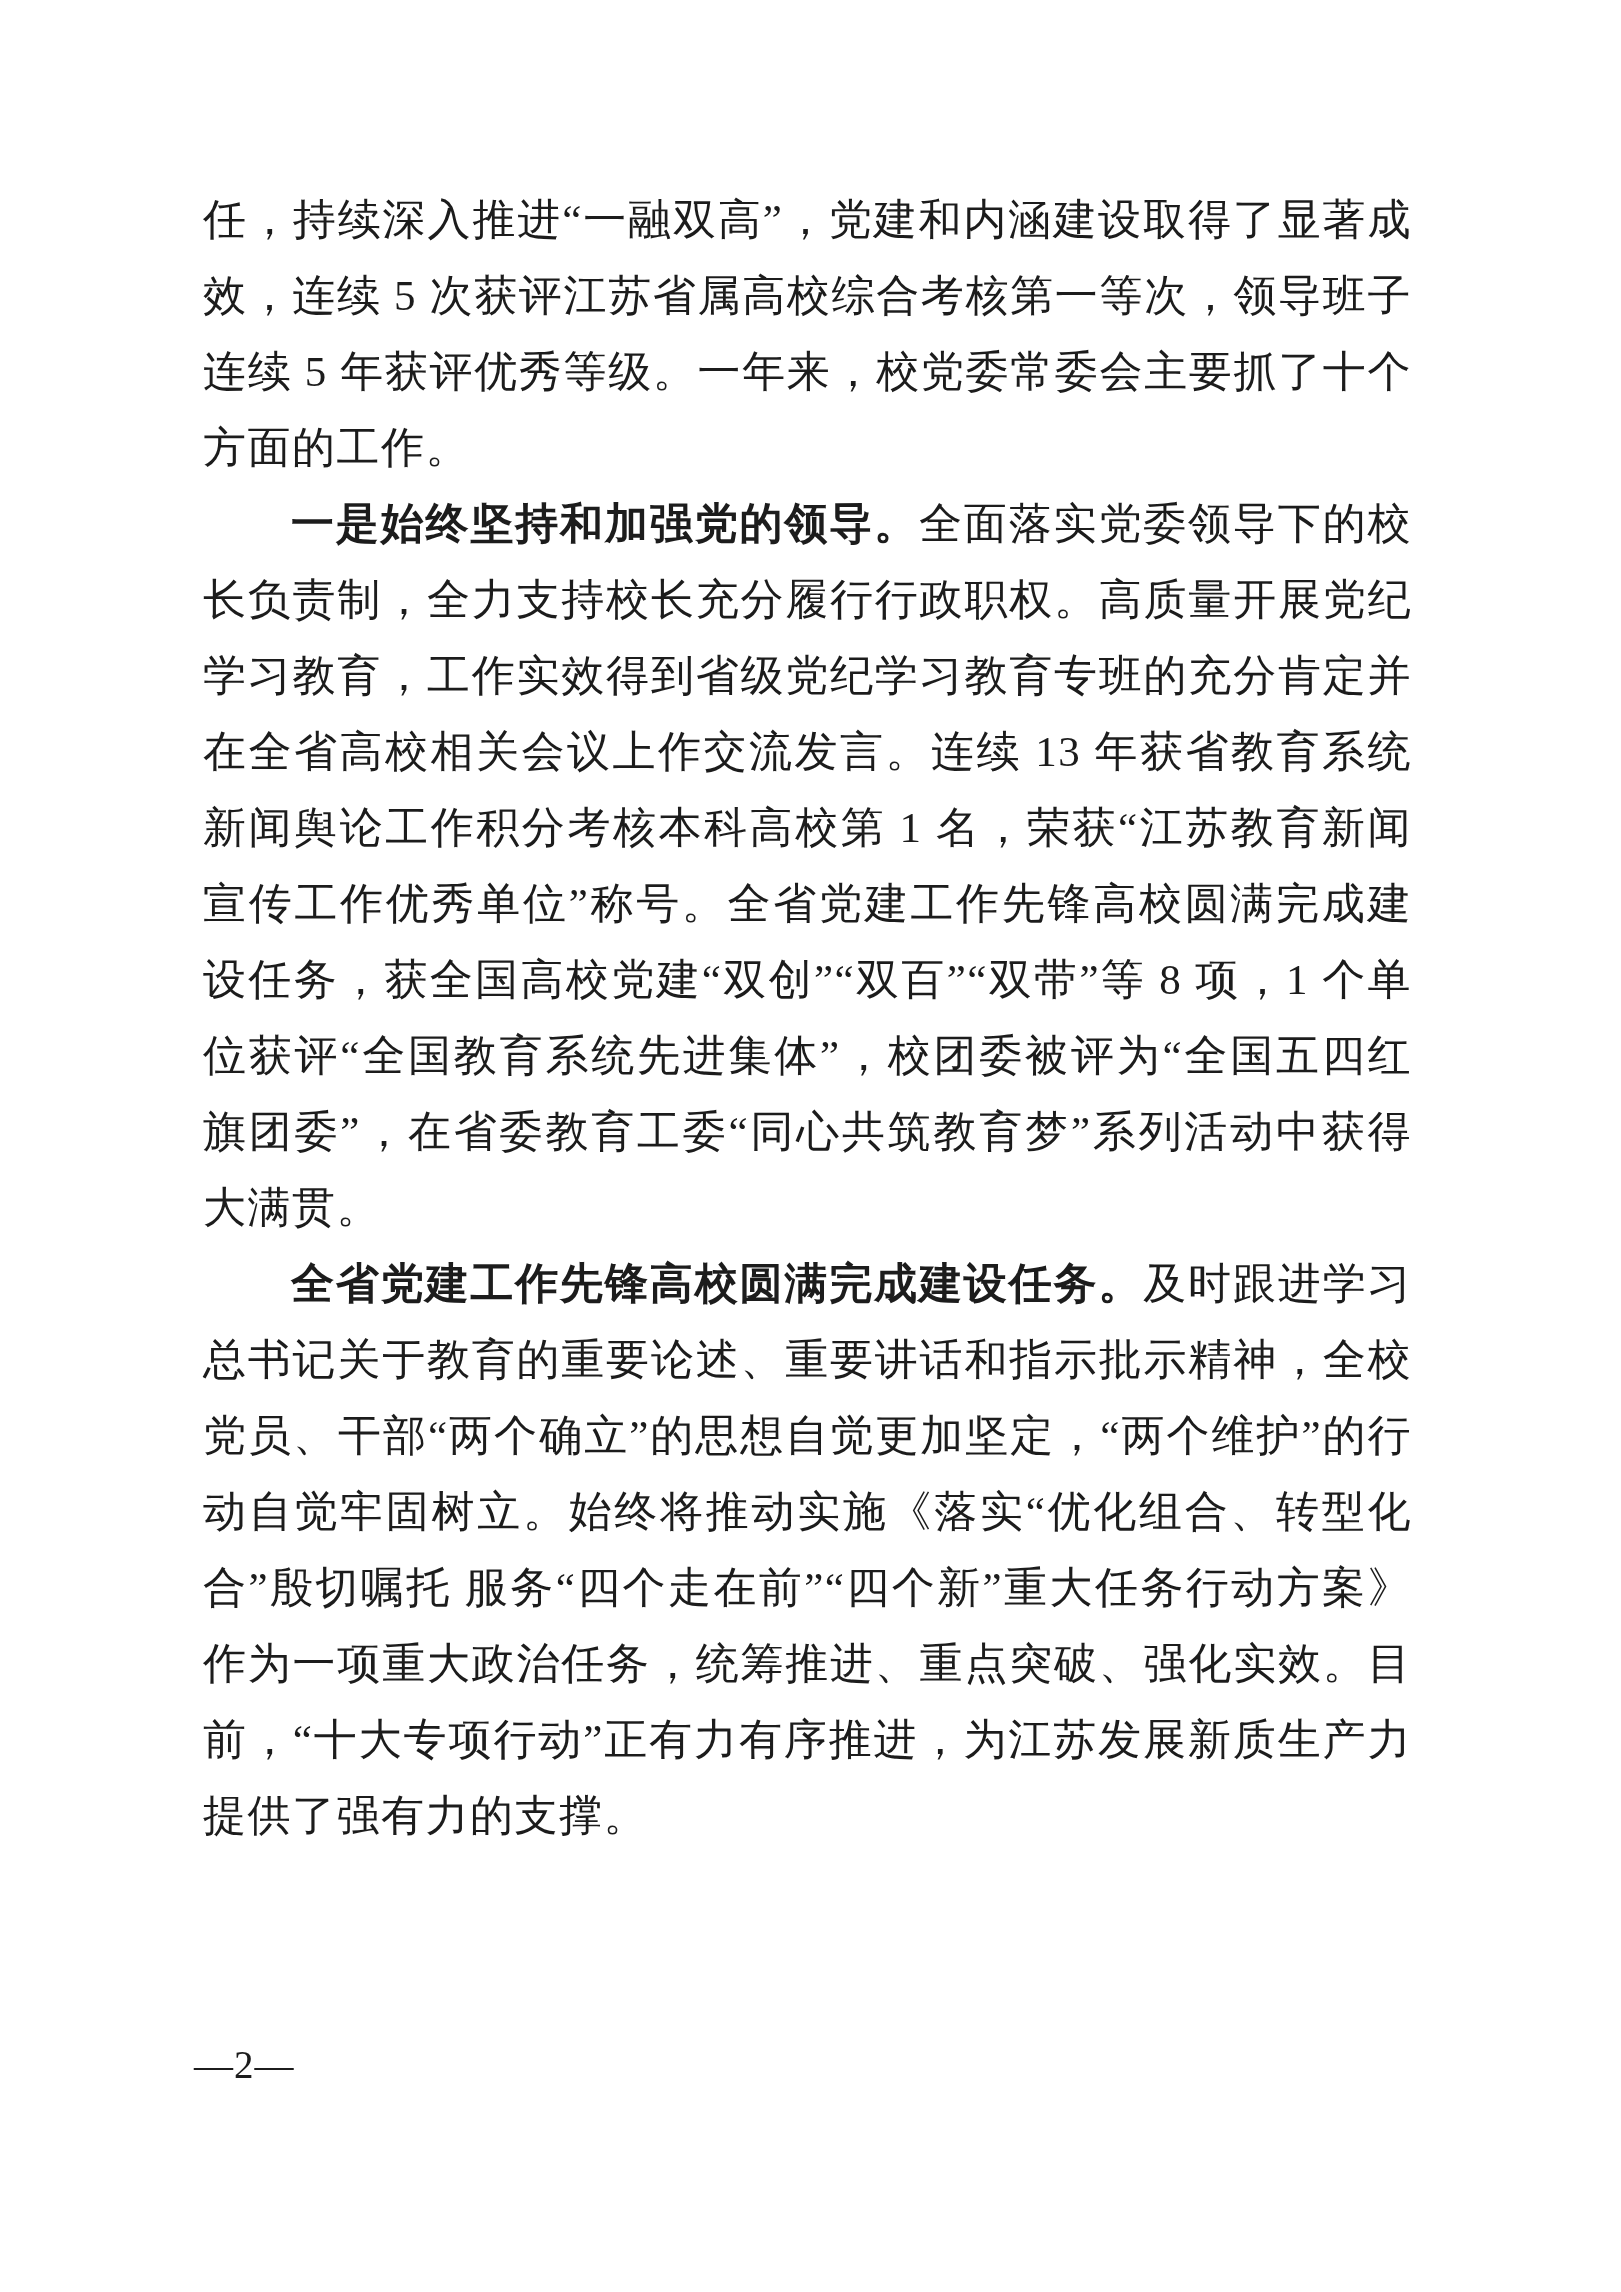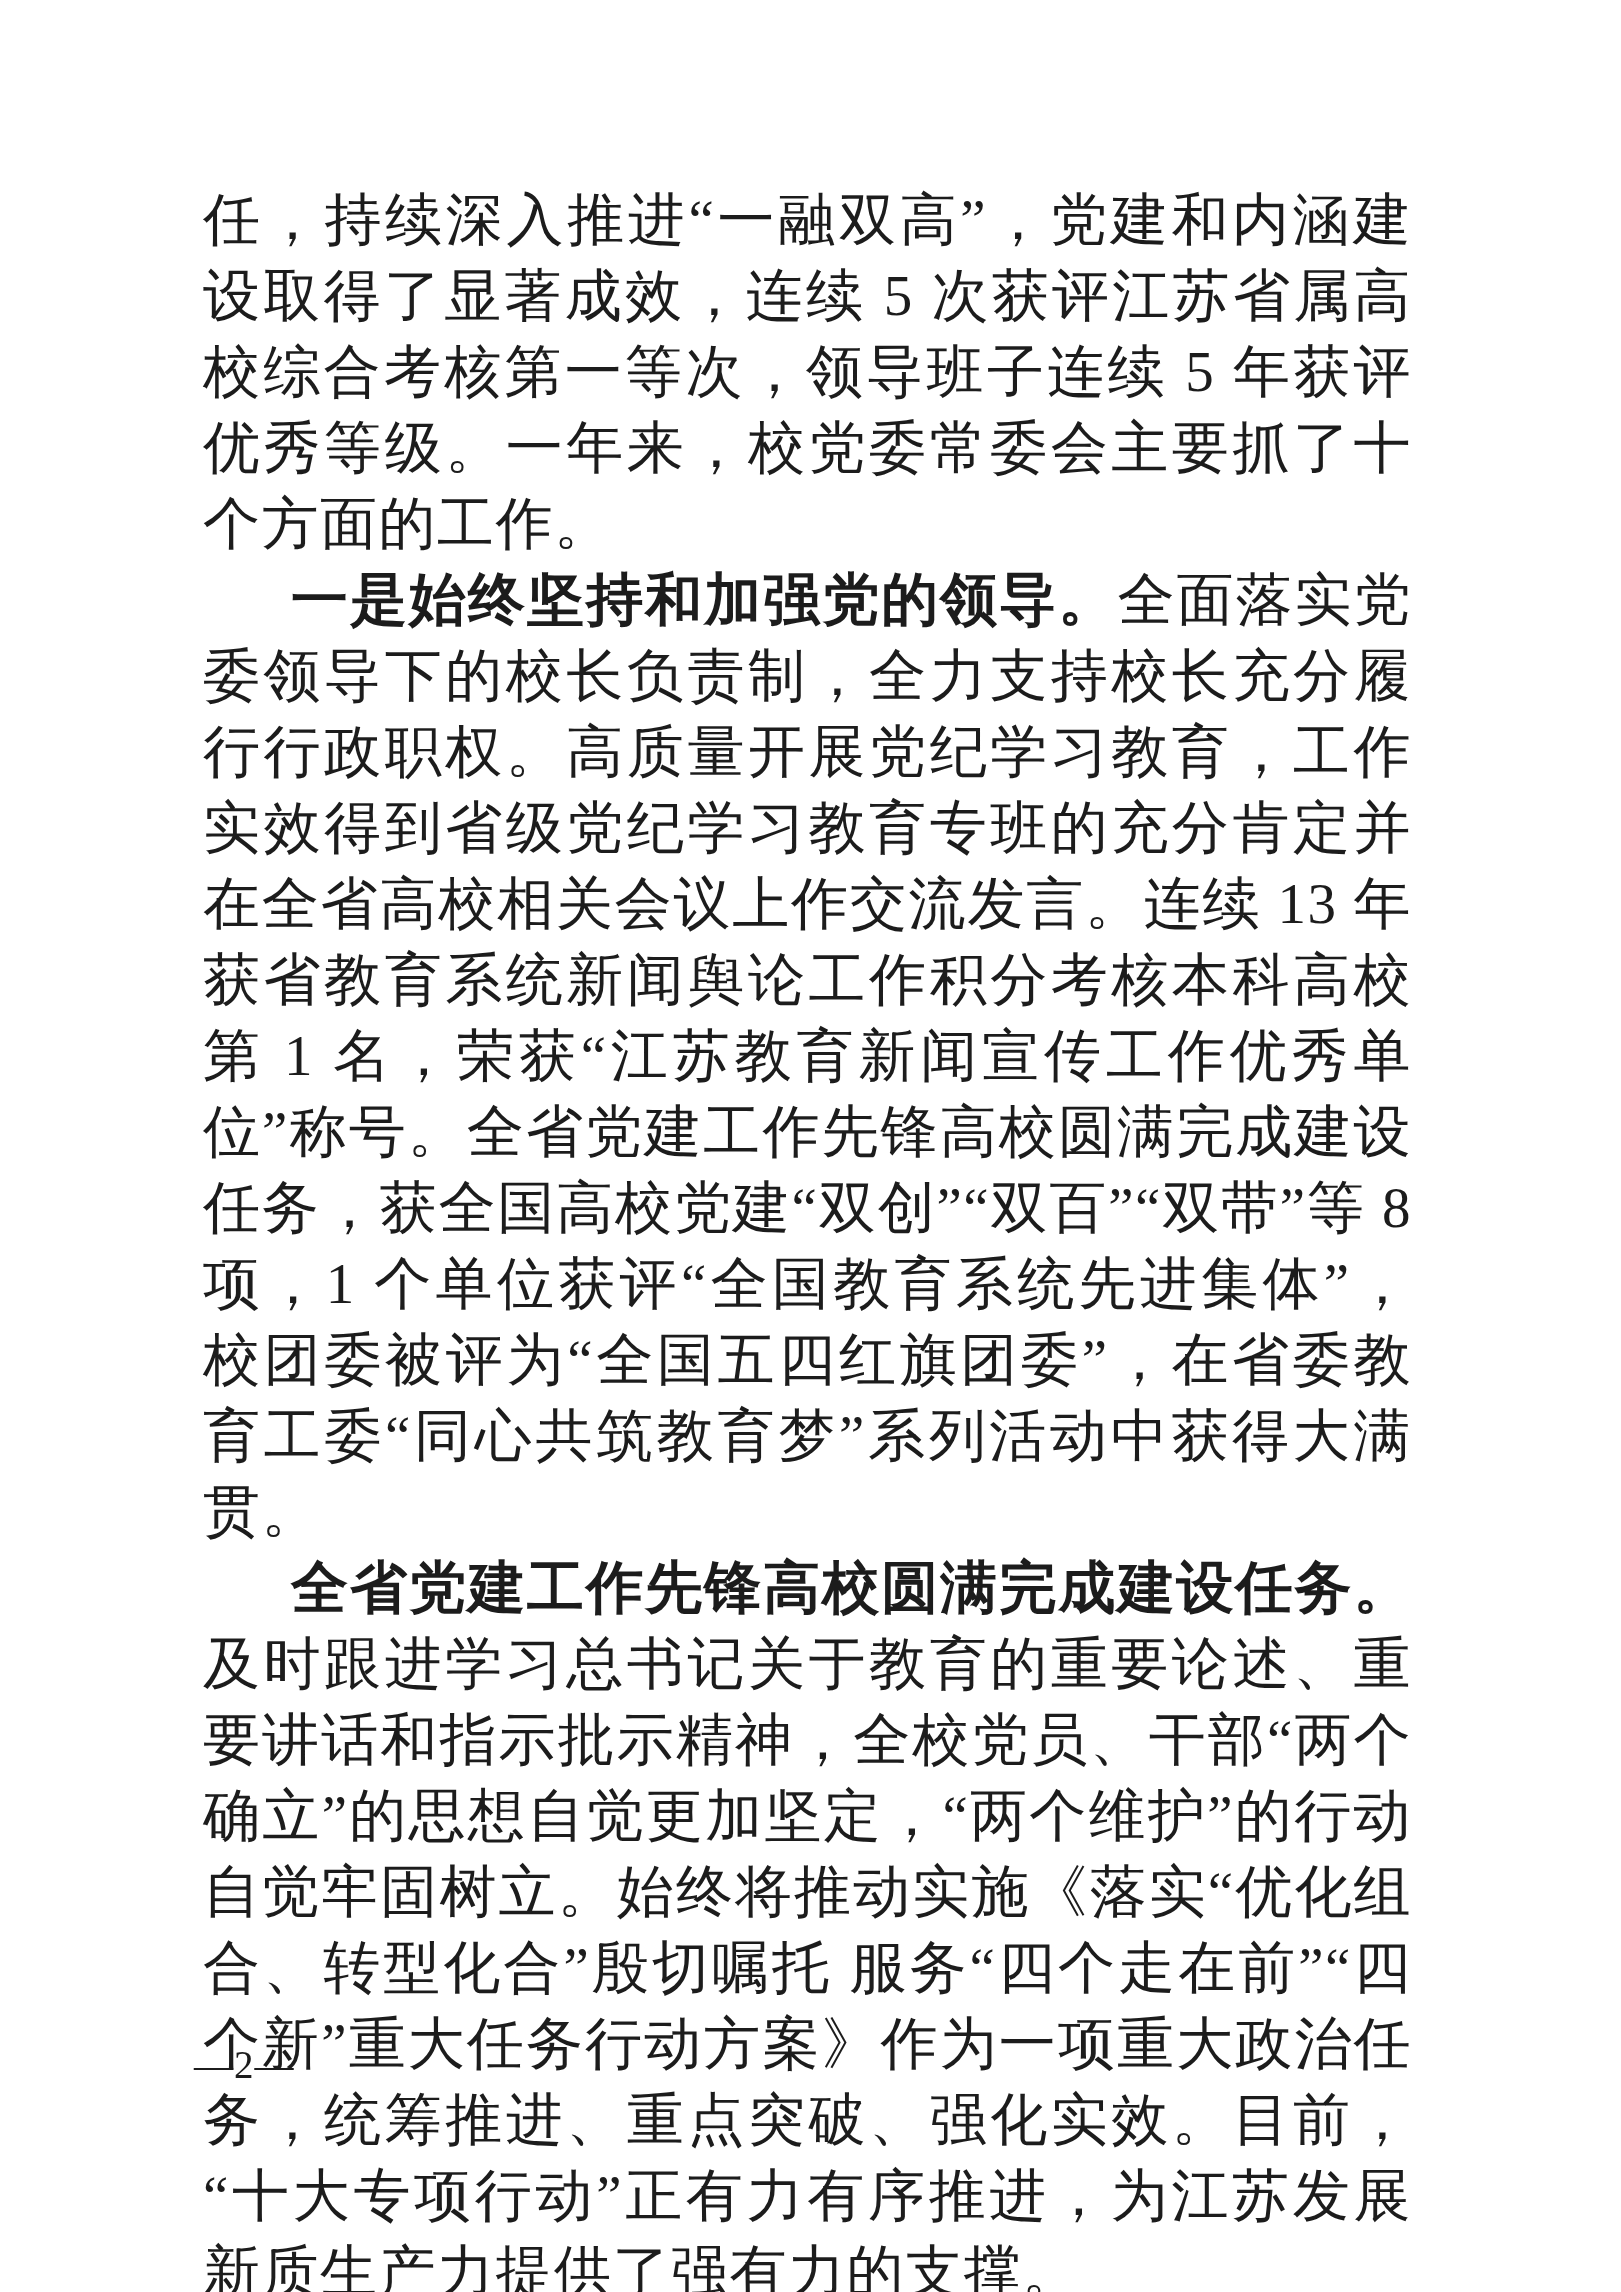--- a/index.html
+++ b/index.html
@@ -21,21 +21,21 @@
     overflow: hidden;
   }
   .content {
     position: absolute;
     left: 203px;
     top: 182px;
     width: 1209px;
   }
   .content p {
     margin: 0;
-    font-size: 57px;
+    font-size: 43px;
     line-height: 76px;
     letter-spacing: 1.5px;
     text-align: justify;
     text-align-last: left;
     word-break: break-all;
     font-weight: 400;
   }
   .content p.indent {
     text-indent: 88px;
   }

